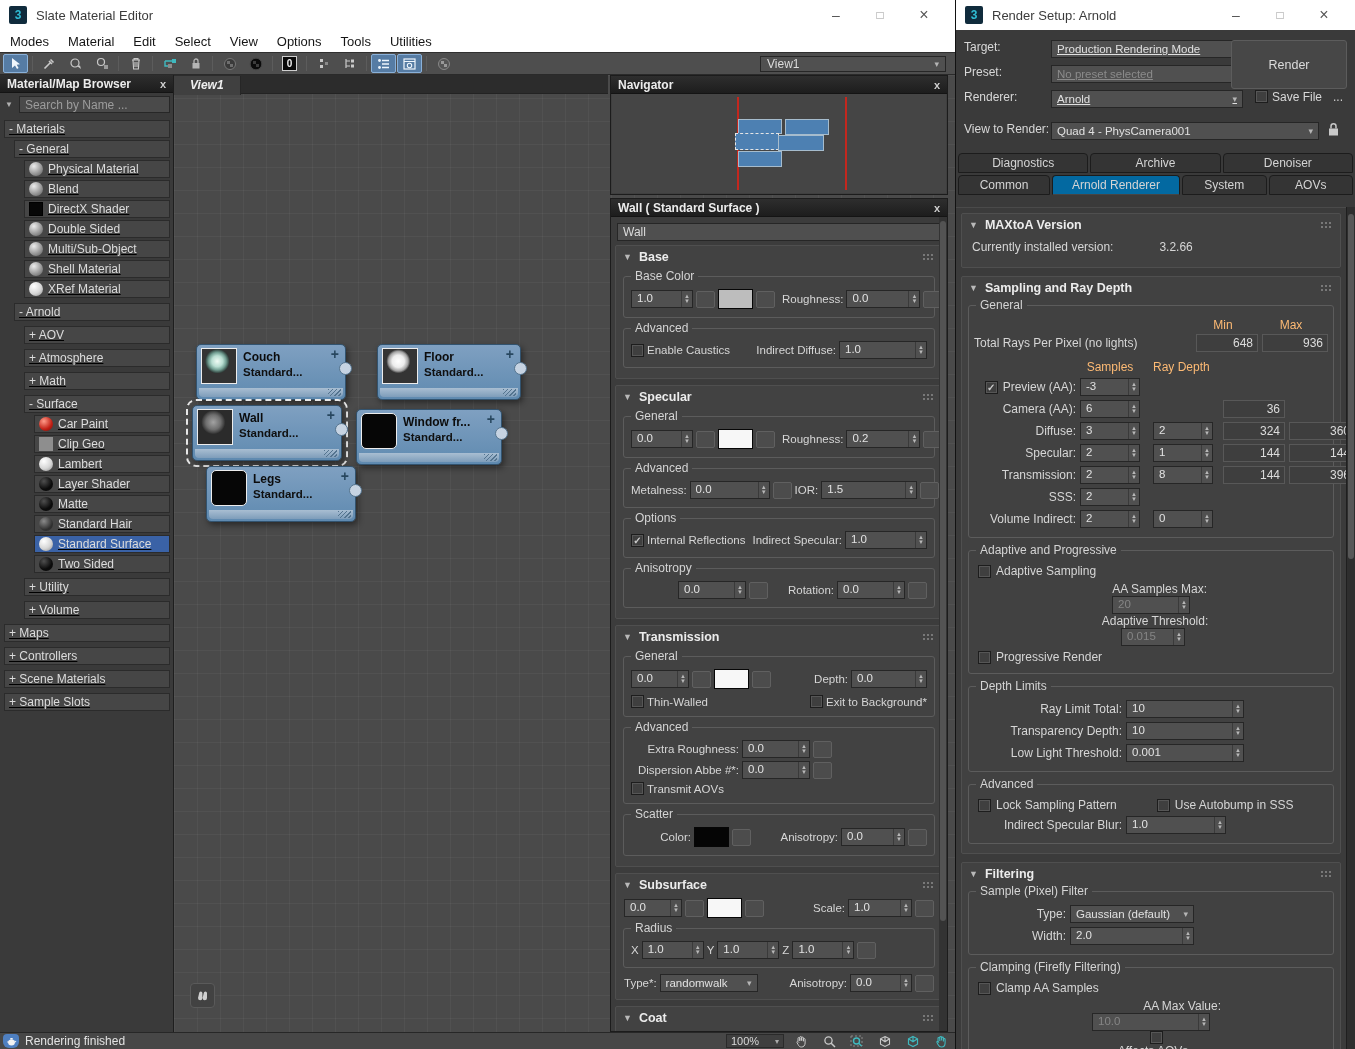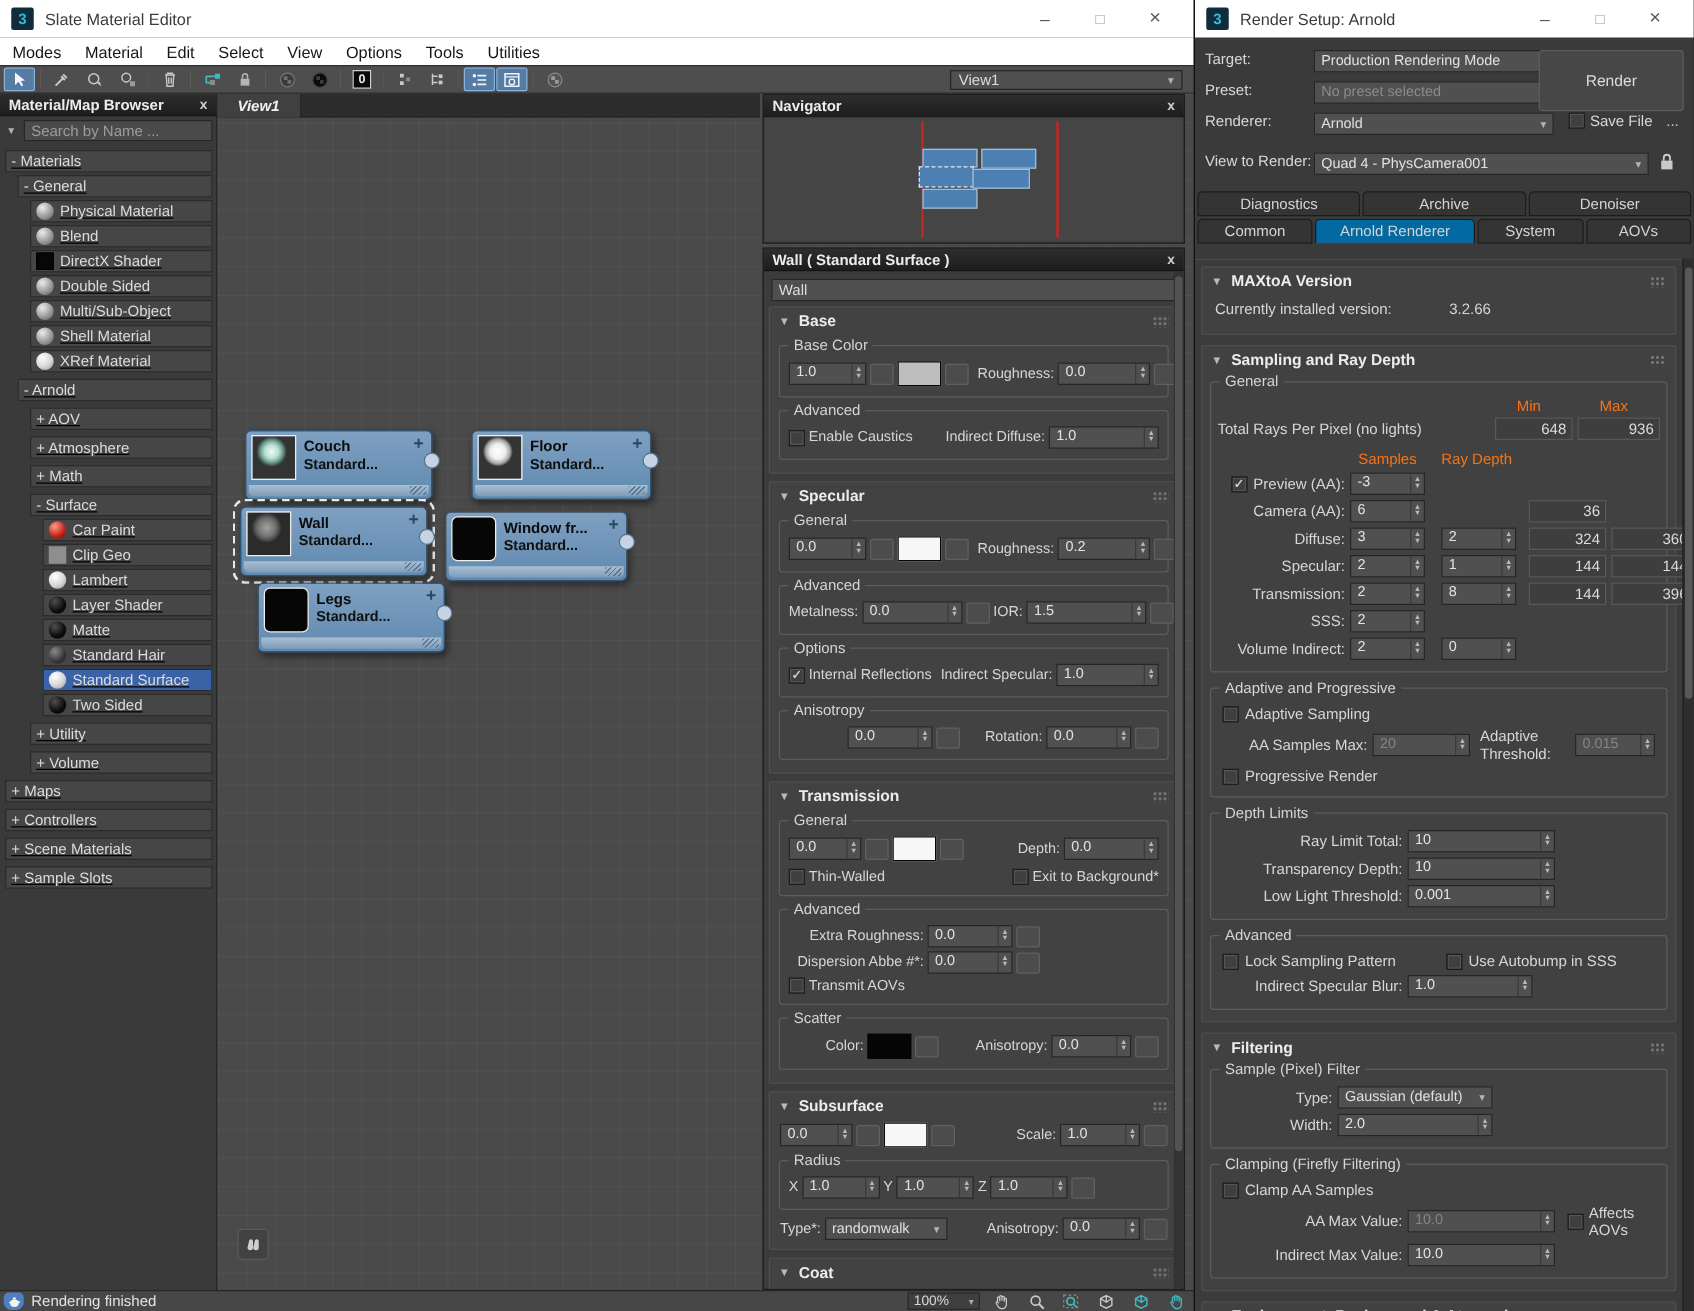--- a/index.html
+++ b/index.html
@@ -117,55 +117,55 @@
   .dd { display:inline-flex; align-items:center; background:#505050; border:1px solid #262626; height:18px;
         font-size:11.5px; color:#e0e0e0; padding:0 5px; flex:none; }
   .dd::after { content:"▾"; margin-left:auto; padding-left:6px; font-size:9px; color:#b5b5b5; }
   .dd.dis { color:#8b8b8b; }
   .mapbtn { width:19px; height:17px; background:#4c4c4c; border:1px solid #606060; border-radius:2px; flex:none; }
   .swatch { width:35px; height:20px; border:1px solid #060606; flex:none; }
   .cb { width:13px; height:13px; background:#3f3f3f; border:1px solid #1d1d1d; box-shadow:inset 0 0 0 1px #565656;
         display:inline-flex; align-items:center; justify-content:center; font-size:10px; color:#cdcdcd; flex:none; }
   .cb.checked::after { content:"✓"; font-weight:bold; }
   .lbl-r { text-align:right; }
-  .dim { color:#858585; }
+  .dim { color:#858585;flex-direction:column; }
   .mla { margin-left:auto; }
 
   
   #statusbar { position:absolute; left:0; bottom:0; width:955px; height:17px; background:#474747; border-top:1px solid #272727;
                display:flex; align-items:center; gap:6px; padding:0 3px; font-size:12px; color:#e2e2e2; }
   .teapot { width:16px; height:14px; background:#4e7fc0; border-radius:4px 4px 6px 6px; display:flex; align-items:center; justify-content:center; }
   .zoom-dd { margin-left:auto; width:58px; height:14px; background:#3f3f3f; border:1px solid #2a2a2a; font-size:11px;
              color:#d8d8d8; display:flex; align-items:center; padding:0 4px; }
   .zoom-dd::after { content:"▾"; margin-left:auto; font-size:8px; color:#aaa; }
   .sbtn { width:22px; height:16px; display:flex; align-items:center; justify-content:center; }
 
   
   #renderwin { left:955px; top:0; width:400px; height:1049px; border-left:1px solid #121212; }
   .rs-row { display:flex; align-items:flex-start; margin:7px 8px; font-size:12px; color:#d8d8d8; }
   .rs-lab { width:87px; flex:none; }
-  .rs-dd { width:192px; }
+  .rs-dd { width:192px;text-decoration:underline; }
   .render-btn { position:absolute; right:8px; top:40px; width:116px; height:49px; background:#474747; border:1px solid #5c5c5c;
                 border-radius:3px; color:#dcdcdc; font-size:12.5px; display:flex; align-items:center; justify-content:center; }
   .dots-btn { margin-left:auto; color:#cfcfcf; font-size:12px; padding:0 4px; }
   .tabs { display:flex; gap:2px; padding:0 2px; }
   .tabs.toprow { margin-top:13px; }
   .tab { flex:1; height:20px; background:#343434; border:1px solid #1c1c1c; border-radius:4px 4px 0 0;
          display:flex; align-items:center; justify-content:center; font-size:12px; color:#d4d4d4; }
   .tab.active { background:#0369a1; border-bottom-color:#454545; }
   #rs-content { position:absolute; left:0; top:207px; right:9px; bottom:0; overflow:hidden; background:#3b3b3b; border-top:1px solid #4a4a4a; }
   #rs-content .rollout { background:#414141; margin:5px 5px 8px; }
   #rs-content .grp-label { background:#414141; }
   .srow { display:flex; align-items:center; margin:4px 4px; font-size:12px; color:#d6d6d6; }
   .sl { width:102px; display:flex; justify-content:flex-end; align-items:center; gap:5px; padding-right:4px; flex:none; }
   .scell { width:60px; flex:none; } .sgap1 { width:13px; flex:none; } .sgap2 { width:10px; flex:none; }
   .nbox { width:62px; height:18px; background:#3e3e3e; border:1px solid #585858; font-size:12px; color:#dcdcdc;
           display:flex; align-items:center; justify-content:flex-end; padding-right:4px; flex:none; }
   .nbox.w2 { width:66px; } .ngap { width:4px; flex:none; }
-  .shead { display:flex; margin:3px 4px 1px; font-size:12px; color:#f97316;align-items:center; }
+  .shead { display:flex; margin:3px 4px 1px; font-size:12px; color:#fdba74;align-items:center; }
   .chead { width:60px; text-align:center; flex:none; }
   .rs-scroll { position:absolute; right:0; top:207px; bottom:0; width:9px; background:#2e2e2e; border-left:1px solid #1f1f1f; }
   .rs-thumb { position:absolute; left:1px; right:1px; top:7px; height:345px; background:#585858; border-radius:3px; }
   .p-scroll { position:absolute; right:0; top:18px; bottom:0; width:8px; background:#333; }
   .p-thumb { position:absolute; left:1px; right:1px; top:4px; height:86%; background:#535353; border-radius:3px; }
   svg { display:block; }
 </style>
 </head>
 <body>
 

